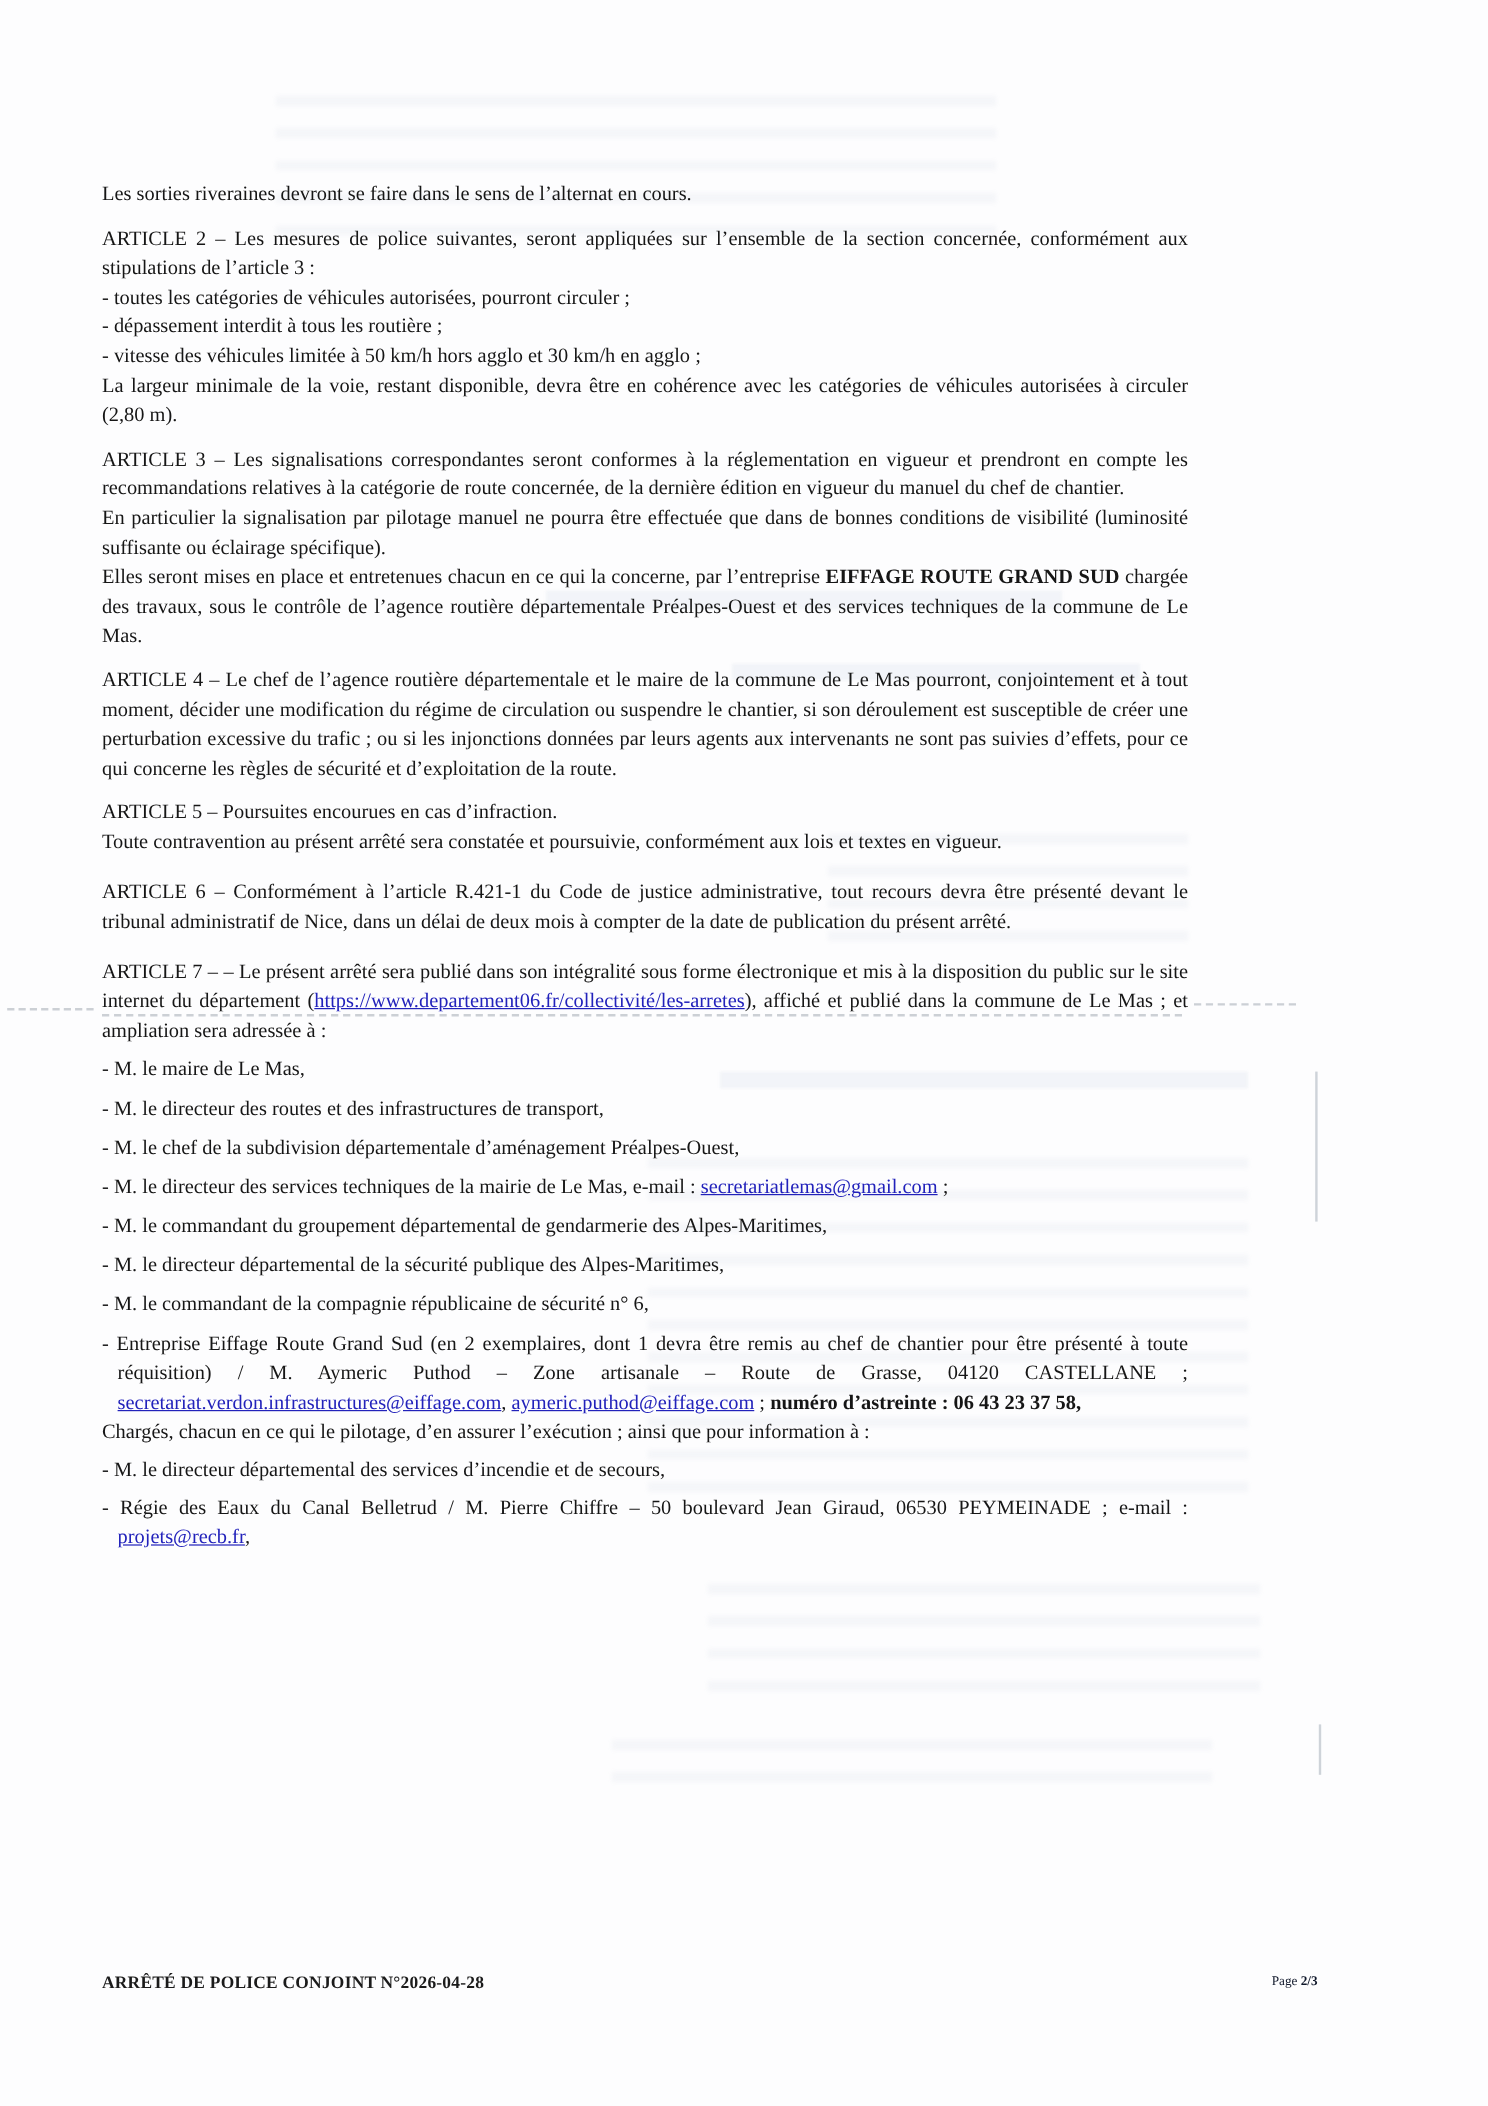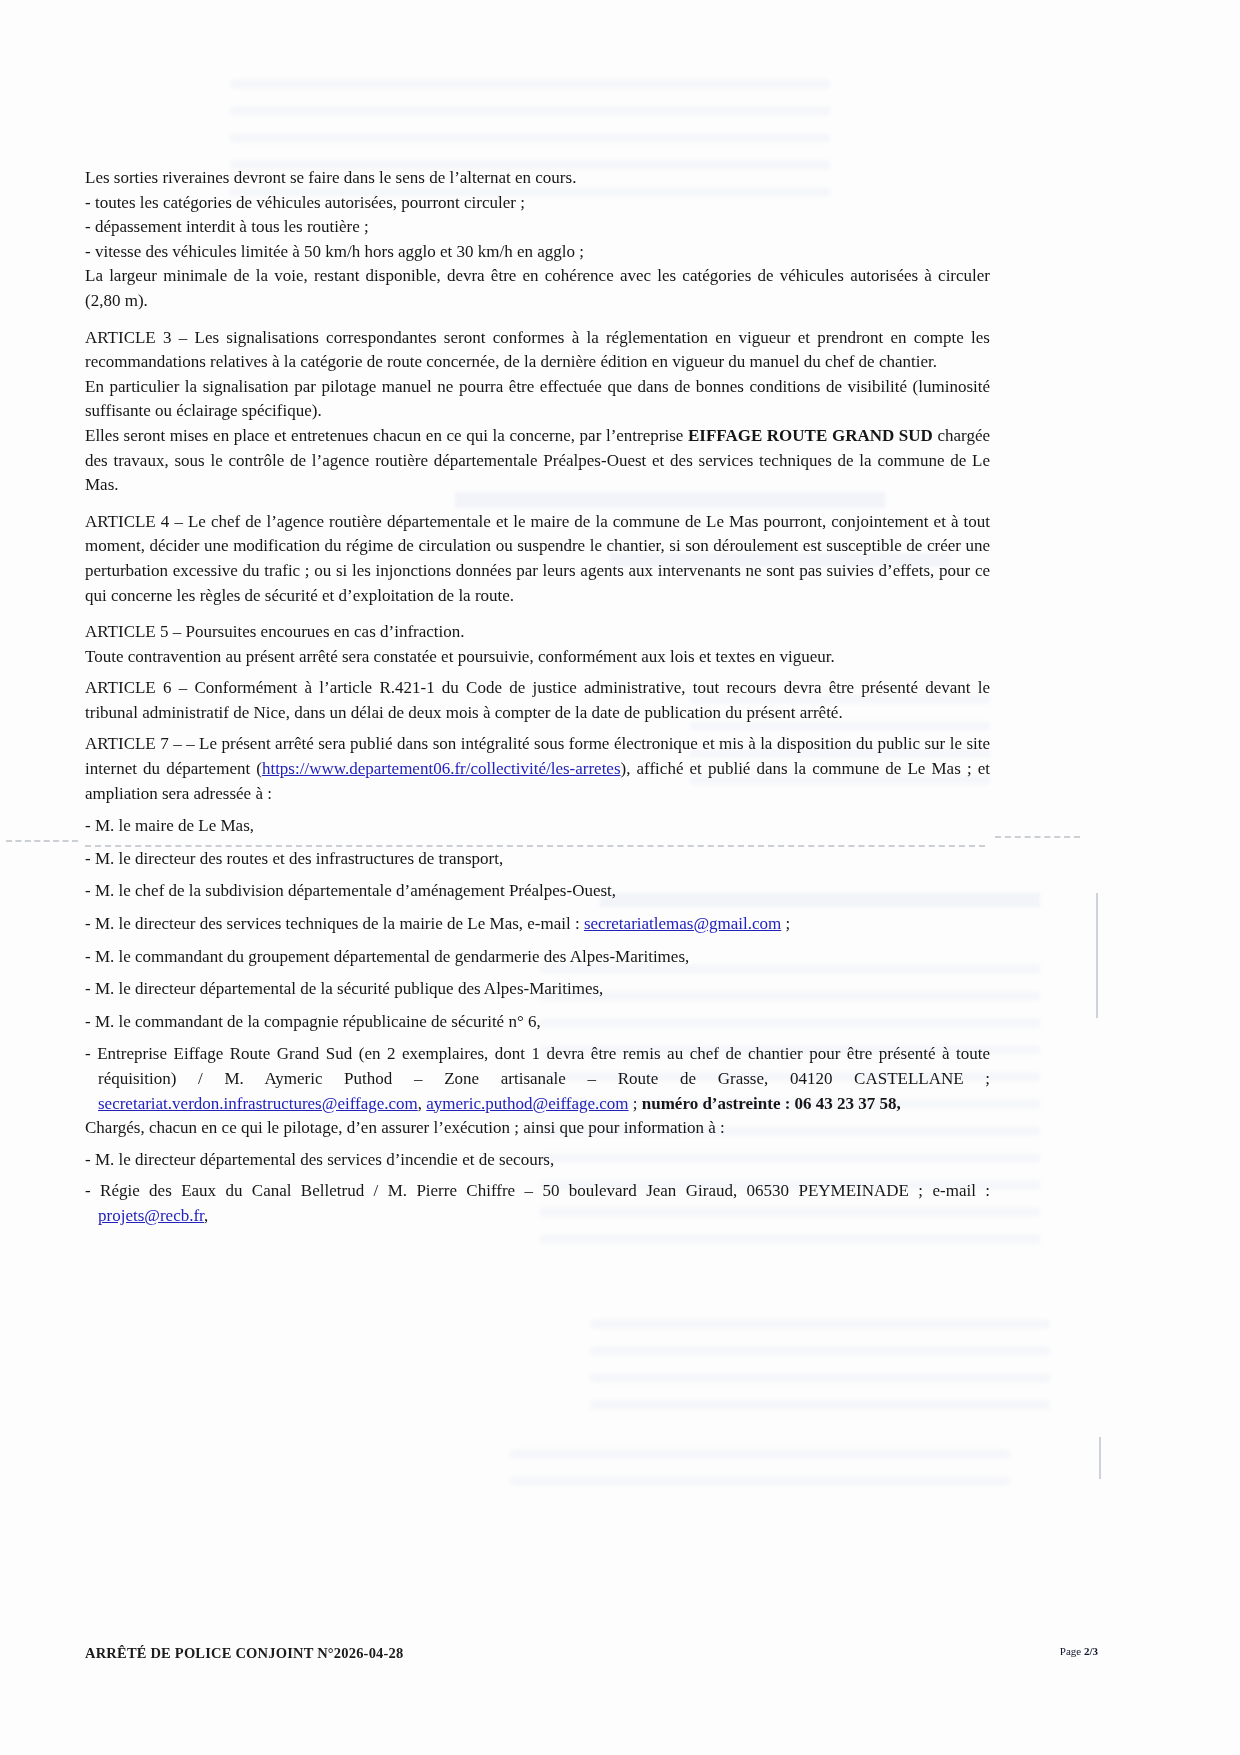--- a/index.html
+++ b/index.html
@@ -8,29 +8,29 @@
     width: 1240px;
     height: 1755px;
     background: #fdfdfe;
     overflow: hidden;
     font-family: "Liberation Serif", "DejaVu Serif", serif;
     color: #161616;
   }
   .content {
     position: absolute;
     left: 85px;
-    top: 166px;
+    top: 150px;
     width: 905px;
     font-size: 17px;
     line-height: 24.6px;
     text-align: justify;
   }
   .content p { margin: 0; }
   p.para { margin-top: 12px; }
-  p.gap-lg { margin-top: 7px; }
+  p.gap-lg { margin-top: 17px; }
   .recipient {
     margin-top: 8px;
     padding-left: 13px;
     text-indent: -13px;
     text-align: justify;
   }
   .recipient.first { }
   .charge { margin-top: 27px; }
   .info-item { margin-top: 7px; }
   b, .bold { font-weight: bold; }
@@ -108,20 +108,21 @@
   <div class="dash-line" style="left:85px; top:845px; width:900px;"></div>
   <div class="dash-line" style="left:995px; top:836px; width:85px;"></div>
 
   <div class="vline" style="left:1096px; top:893px; height:125px;"></div>
   <div class="vline" style="left:1099px; top:1437px; height:42px;"></div>
 
   <div class="content">
 
     <p>Les sorties riveraines devront se faire dans le sens de l’alternat en cours.</p>
 
+    <p class="para">ARTICLE 2 – Les mesures de police suivantes, seront appliquées sur l’ensemble de la section concernée, conformément aux stipulations de l’article 3 :</p>
     <p>- toutes les catégories de véhicules autorisées, pourront circuler ;</p>
     <p>- dépassement interdit à tous les routière ;</p>
     <p>- vitesse des véhicules limitée à 50 km/h hors agglo et 30 km/h en agglo ;</p>
     <p>La largeur minimale de la voie, restant disponible, devra être en cohérence avec les catégories de véhicules autorisées à circuler (2,80 m).</p>
 
     <p class="para">ARTICLE 3 – Les signalisations correspondantes seront conformes à la réglementation en vigueur et prendront en compte les recommandations relatives à la catégorie de route concernée, de la dernière édition en vigueur du manuel du chef de chantier.</p>
     <p>En particulier la signalisation par pilotage manuel ne pourra être effectuée que dans de bonnes conditions de visibilité (luminosité suffisante ou éclairage spécifique).</p>
     <p><span>Elles seront mises en place et entretenues chacun en ce qui la concerne, par l’entreprise </span><b>EIFFAGE ROUTE GRAND SUD</b><span> chargée des travaux, sous le contrôle de l’agence routière départementale Préalpes-Ouest et des services techniques de la commune de Le Mas.</span></p>
 
     <p class="para">ARTICLE 4 – Le chef de l’agence routière départementale et le maire de la commune de Le Mas pourront, conjointement et à tout moment, décider une modification du régime de circulation ou suspendre le chantier, si son déroulement est susceptible de créer une perturbation excessive du trafic ; ou si les injonctions données par leurs agents aux intervenants ne sont pas suivies d’effets, pour ce qui concerne les règles de sécurité et d’exploitation de la route.</p>

